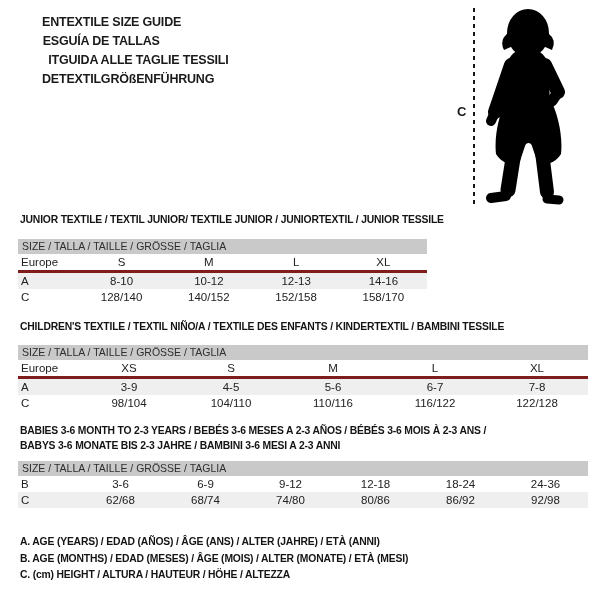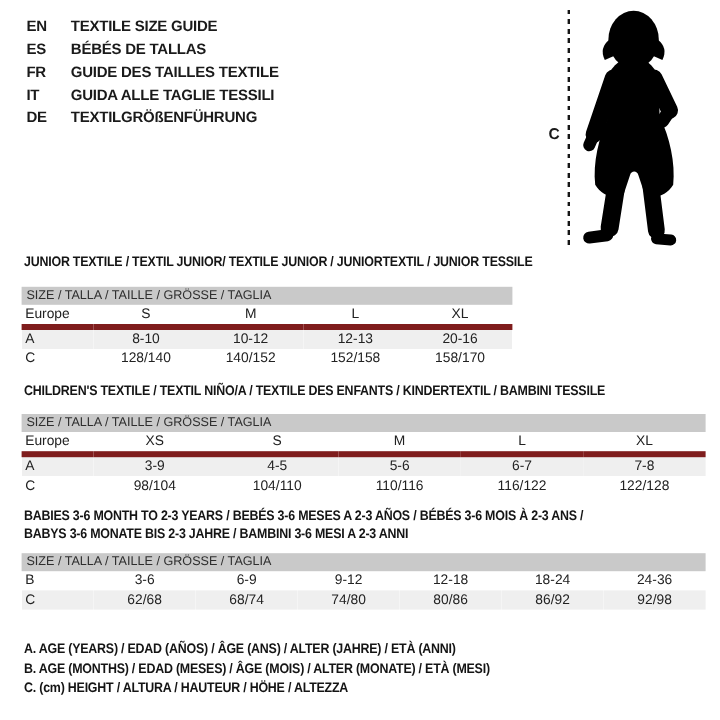--- a/index.html
+++ b/index.html
@@ -1,21 +1,21 @@
 <!DOCTYPE html>
 <html><head>
 <meta charset="utf-8">
 <style>
   html,body{margin:0;padding:0;background:#fff;}
   .page{
     position:relative;width:600px;height:600px;background:#ffffff;overflow:hidden;
     font-family:"Liberation Sans",sans-serif;color:#1a1a1a;
   }
   
-  .lang-list{position:absolute;left:22px;top:13px;}
+  .lang-list{position:absolute;left:22px;top:13px;text-align:right;}
   .lang-row{display:flex;line-height:19px;font-weight:700;font-size:12.5px;letter-spacing:-0.2px;}
   .lang-code{width:37px;flex:none;}
   
   .dash-line{
     position:absolute;left:473px;top:8px;width:2px;height:198px;
     background:repeating-linear-gradient(to bottom,#161616 0 4px,transparent 4px 8px);
   }
   .measure-label{position:absolute;left:457px;top:104px;font-weight:700;font-size:13px;}
   .baby-svg{position:absolute;left:478px;top:2px;}
   
@@ -28,45 +28,41 @@
   .t2,.t3{width:570px;}
   .size-bar{
     height:15px;background:#c9c9c9;color:#2e2e2e;font-size:10.5px;line-height:15px;
     padding-left:4px;box-sizing:border-box;white-space:nowrap;
   }
   table.grid{border-collapse:collapse;width:100%;font-size:11.5px;color:#222;table-layout:fixed;}
   table.grid td{height:16px;padding:0;text-align:center;overflow:hidden;white-space:nowrap;}
   table.grid td.lbl{text-align:left;padding-left:3px;}
   col.c-label{width:60px;}
   tr.alt{background:#efefef;}
-  tr.rule td{border-bottom:5px solid #7f1d1d;}
+  tr.rule td{border-bottom:3px solid #7f1d1d;}
   
   .footnotes{position:absolute;left:20px;top:533px;}
   .footnote{
     font-weight:700;font-size:11.5px;line-height:16.5px;letter-spacing:-0.2px;
     white-space:nowrap;transform:scaleX(0.9);transform-origin:0 50%;color:#141414;
   }
 </style>
 </head>
 <body>
 
 <div class="page">
 
   <div class="lang-list">
     <div class="lang-row">
       <span class="lang-code">EN</span>
       <span class="lang-title">TEXTILE SIZE GUIDE</span>
     </div>
     <div class="lang-row">
       <span class="lang-code">ES</span>
-      <span class="lang-title">BÉBÉS DE TALLAS</span>
-    </div>
-    <div class="lang-row">
-      <span class="lang-code">FR</span>
-      <span class="lang-title">GUIDE DES TAILLES TEXTILE</span>
+      <span class="lang-title">GUÍA DE TALLAS</span>
     </div>
     <div class="lang-row">
       <span class="lang-code">IT</span>
       <span class="lang-title">GUIDA ALLE TAGLIE TESSILI</span>
     </div>
     <div class="lang-row">
       <span class="lang-code">DE</span>
       <span class="lang-title">TEXTILGRÖßENFÜHRUNG</span>
     </div>
   </div>
@@ -108,21 +104,21 @@
         <td>S</td>
         <td>M</td>
         <td>L</td>
         <td>XL</td>
       </tr>
       <tr class="alt">
         <td class="lbl">A</td>
         <td>8-10</td>
         <td>10-12</td>
         <td>12-13</td>
-        <td>20-16</td>
+        <td>14-16</td>
       </tr>
       <tr>
         <td class="lbl">C</td>
         <td>128/140</td>
         <td>140/152</td>
         <td>152/158</td>
         <td>158/170</td>
       </tr>
     </tbody>
       </table>

